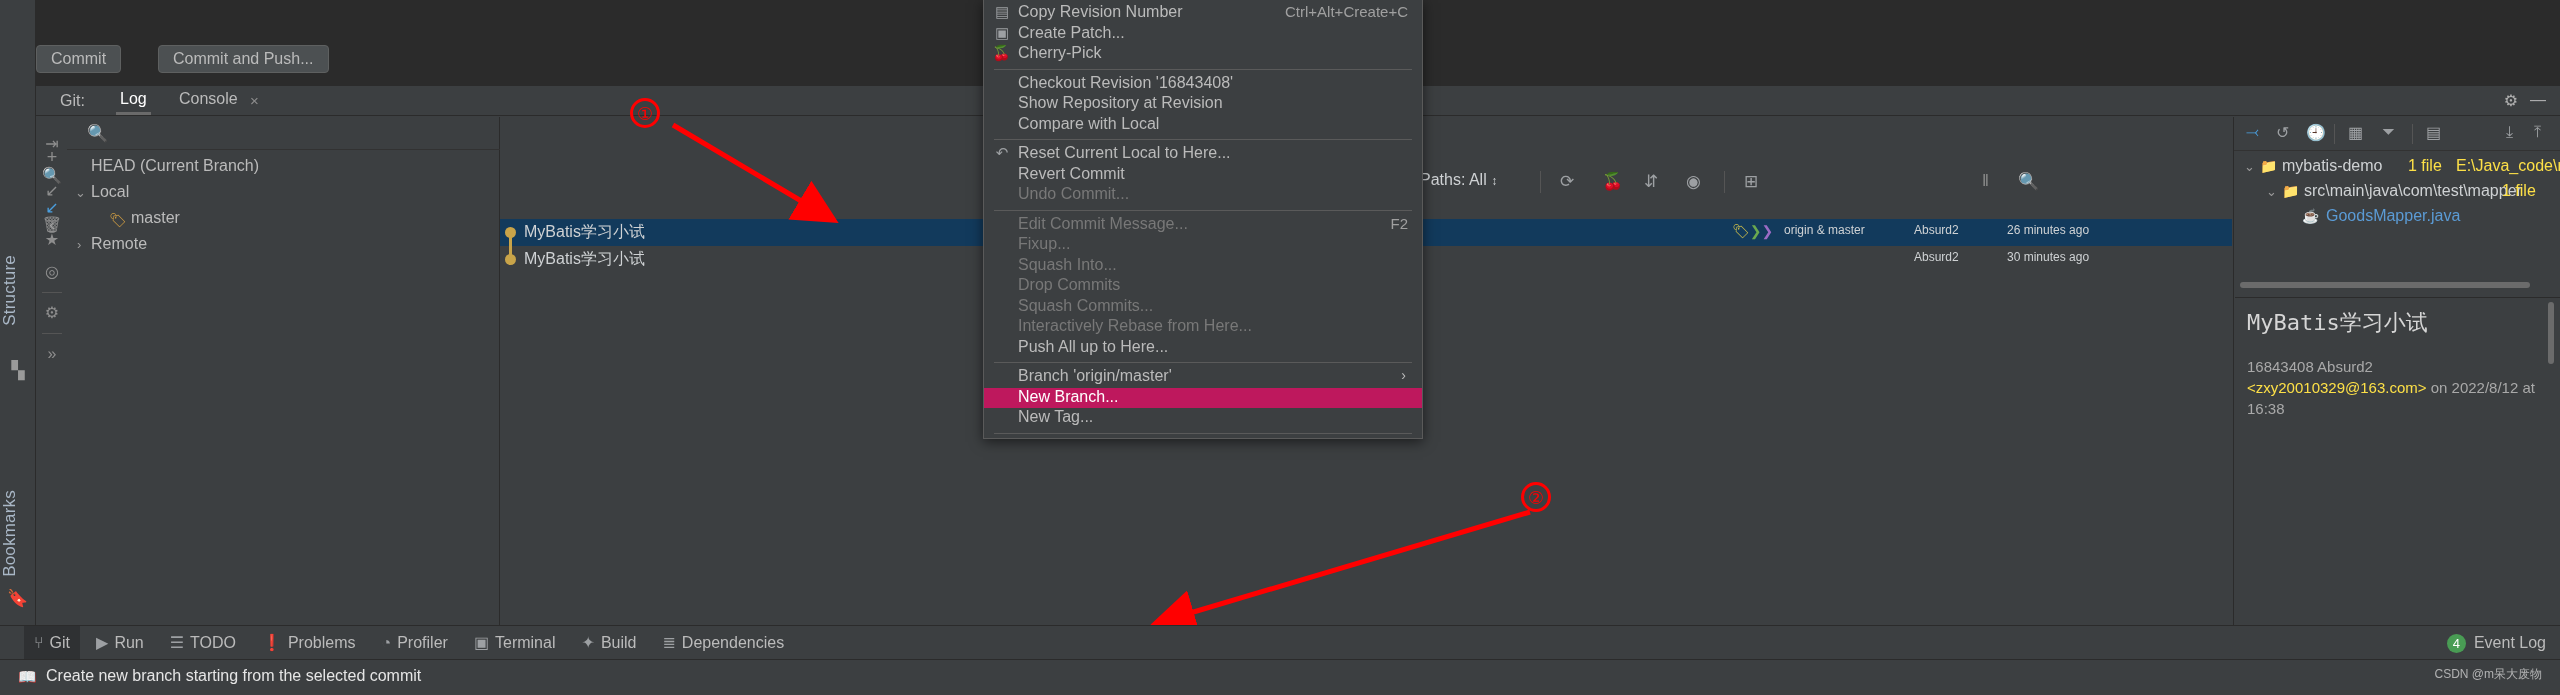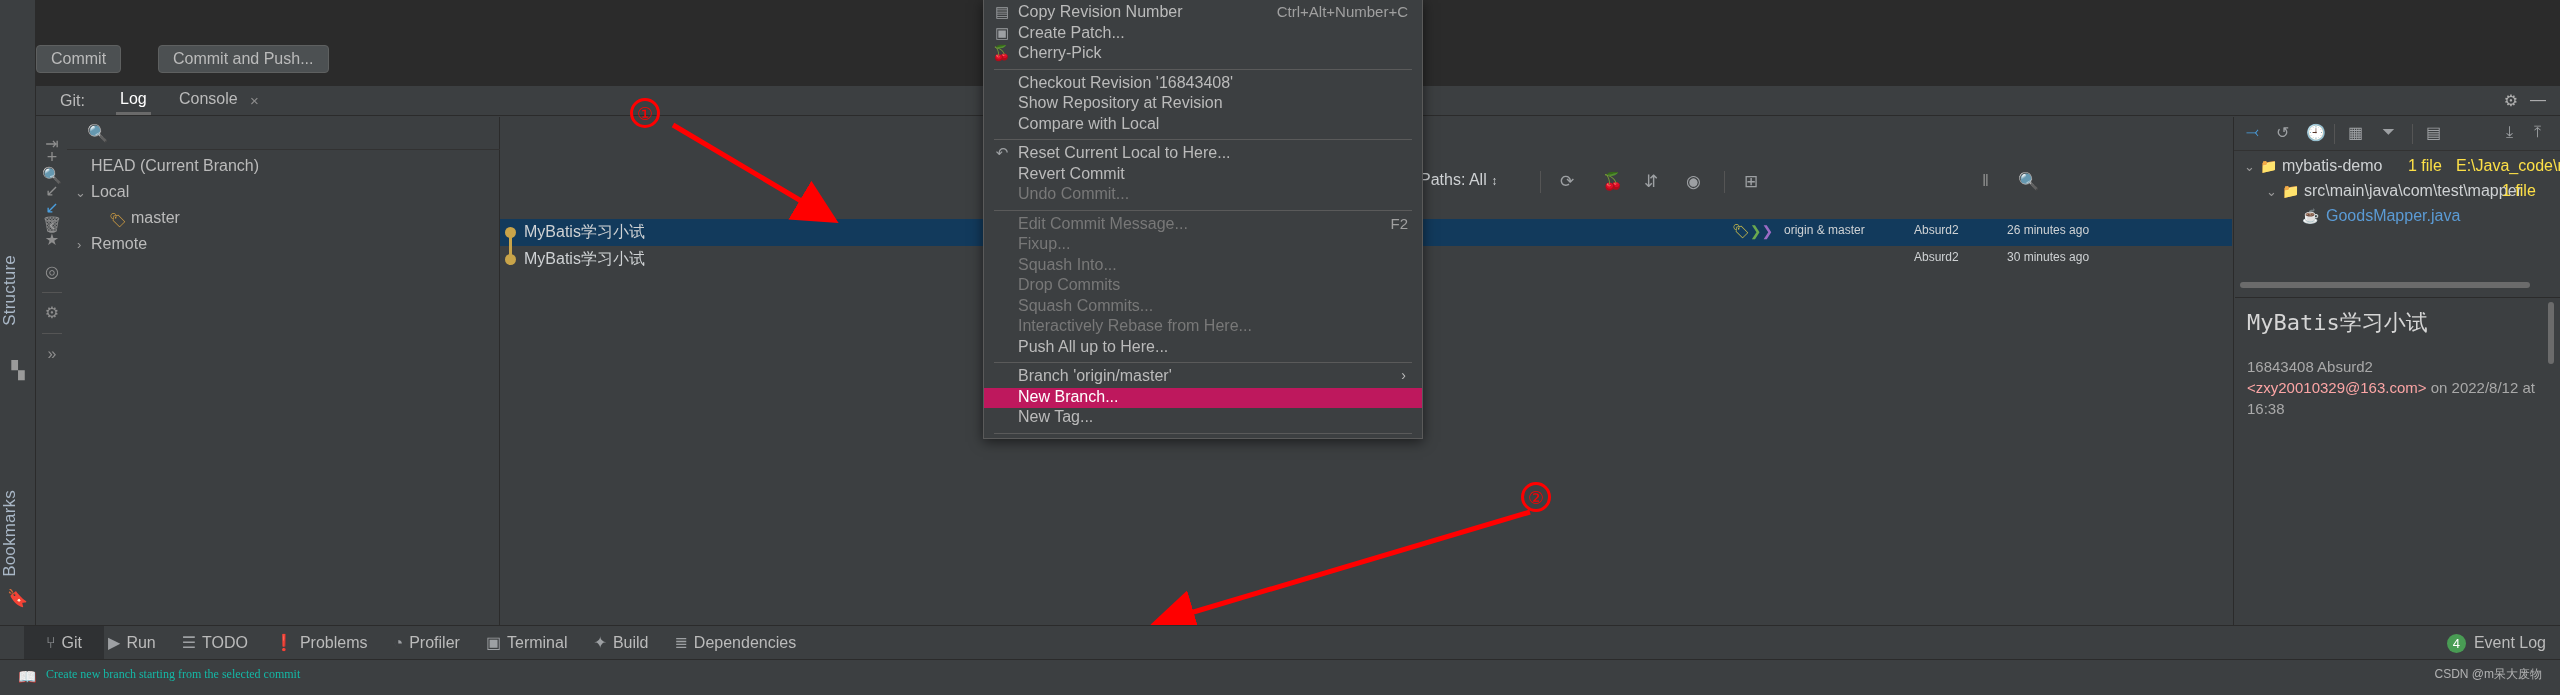--- a/index.html
+++ b/index.html
@@ -113,21 +113,21 @@
 
   .msgbox{
     position:absolute; left:1px; top:180px; width:325px; height:138px;
     background:#3c3f41; border-top:1px solid #2b2b2b;
   }
   .msgtitle{
     position:absolute; left:12px; top:10px; font-size:22px; color:#d6d6d6;
     font-family:"DejaVu Sans Mono", monospace; white-space:nowrap;
   }
   .msgmeta{ position:absolute; left:12px; top:58px; width:300px; font-size:15px; color:#a9a9a9; line-height:21px;}
-  .msgmeta a{ color:#fca5a5; text-decoration:none;}
+  .msgmeta a{ color:#fde047; text-decoration:none;}
   .vscroll{ position:absolute; right:6px; top:4px; width:6px; height:62px; background:#6b6b6b; border-radius:3px;}
   .hscroll{ position:absolute; left:6px; bottom:4px; width:290px; height:6px; background:#6b6b6b; border-radius:3px;}
 
   
   .ctxmenu{
     position:absolute; left:983px; top:0; width:440px;
     background:#3c3f41; border:1px solid #5a5a5a; border-top:none;
     box-shadow:0 3px 12px rgba(0,0,0,.55);
     padding:3px 0 0 0;
   }
@@ -145,34 +145,34 @@
     position:absolute; width:30px; height:30px; border:3px solid #ff0000;
     border-radius:50%; color:#ff0000; font-size:18px; line-height:25px;
     text-align:center; font-family:"DejaVu Sans", sans-serif;
   }
 
   
   .bottombar{
     position:absolute; left:0; bottom:36px; width:2560px; height:34px;
     background:#3c3f41; border-top:1px solid #2b2b2b;
   }
-  .twbtn{ position:absolute; top:0; height:34px; line-height:34px; font-size:16px; color:#bbbbbb; padding:0 22px; white-space:nowrap;}
+  .twbtn{ position:absolute; top:0; height:34px; line-height:34px; font-size:16px; color:#bbbbbb; padding:0 10px; white-space:nowrap;}
   .twbtn.active{ background:#2f3133; }
   .twbtn .g{ color:#9da0a3; margin-right:6px; }
   .eventlog{ position:absolute; right:14px; top:0; height:34px; line-height:34px; font-size:16px; color:#bbbbbb;}
   .badge{
     display:inline-block; width:19px; height:19px; border-radius:50%;
     background:#499c54; color:#fff; font-size:13px; line-height:19px; text-align:center;
     margin-right:8px; vertical-align:middle;
   }
   .statusbar{
     position:absolute; left:0; bottom:0; width:2560px; height:36px;
     background:#3c3f41; border-top:1px solid #2b2b2b;
   }
-  .statustext{ position:absolute; left:46px; top:7px; font-size:12px; color:#14b8a6; white-space:nowrap;font-family:Liberation Serif, serif;}
+  .statustext{ position:absolute; left:46px; top:7px; font-size:16px; color:#e5e5e5; white-space:nowrap;}
   .statusicon{ position:absolute; left:18px; top:8px; font-size:15px; color:#9da0a3;}
   .watermark{
     position:absolute; right:18px; top:6px; font-size:12px; color:#d8d8d8;
     opacity:.75; white-space:nowrap;
   }
 </style>
 </head>
 <body>
 
 <div id="root">
@@ -323,21 +323,21 @@
         <span>Absurd2</span>
         <a href="#">&lt;zxy20010329@163.com&gt;</a>
         <span>on</span>
         <span>2022/8/12 at 16:38</span>
       </div>
       <div class="vscroll"></div>
     </div>
   </div>
 
   <div class="ctxmenu" id="ctxmenu">
-      <div class="mi"><span class="mico">▤</span><span>Copy Revision Number</span><span class="acc">Ctrl+Alt+Number+C</span></div>
+      <div class="mi"><span class="mico">▤</span><span>Copy Revision Number</span><span class="acc">Ctrl+Alt+Create+C</span></div>
       <div class="mi"><span class="mico">▣</span><span>Create Patch...</span></div>
       <div class="mi"><span class="mico">🍒</span><span>Cherry-Pick</span></div>
       <div class="msep"></div>
       <div class="mi"><span>Checkout Revision '16843408'</span></div>
       <div class="mi"><span>Show Repository at Revision</span></div>
       <div class="mi"><span>Compare with Local</span></div>
       <div class="msep"></div>
       <div class="mi"><span class="mico">↶</span><span>Reset Current Local to Here...</span></div>
       <div class="mi"><span>Revert Commit</span></div>
       <div class="mi disabled"><span>Undo Commit...</span></div>

